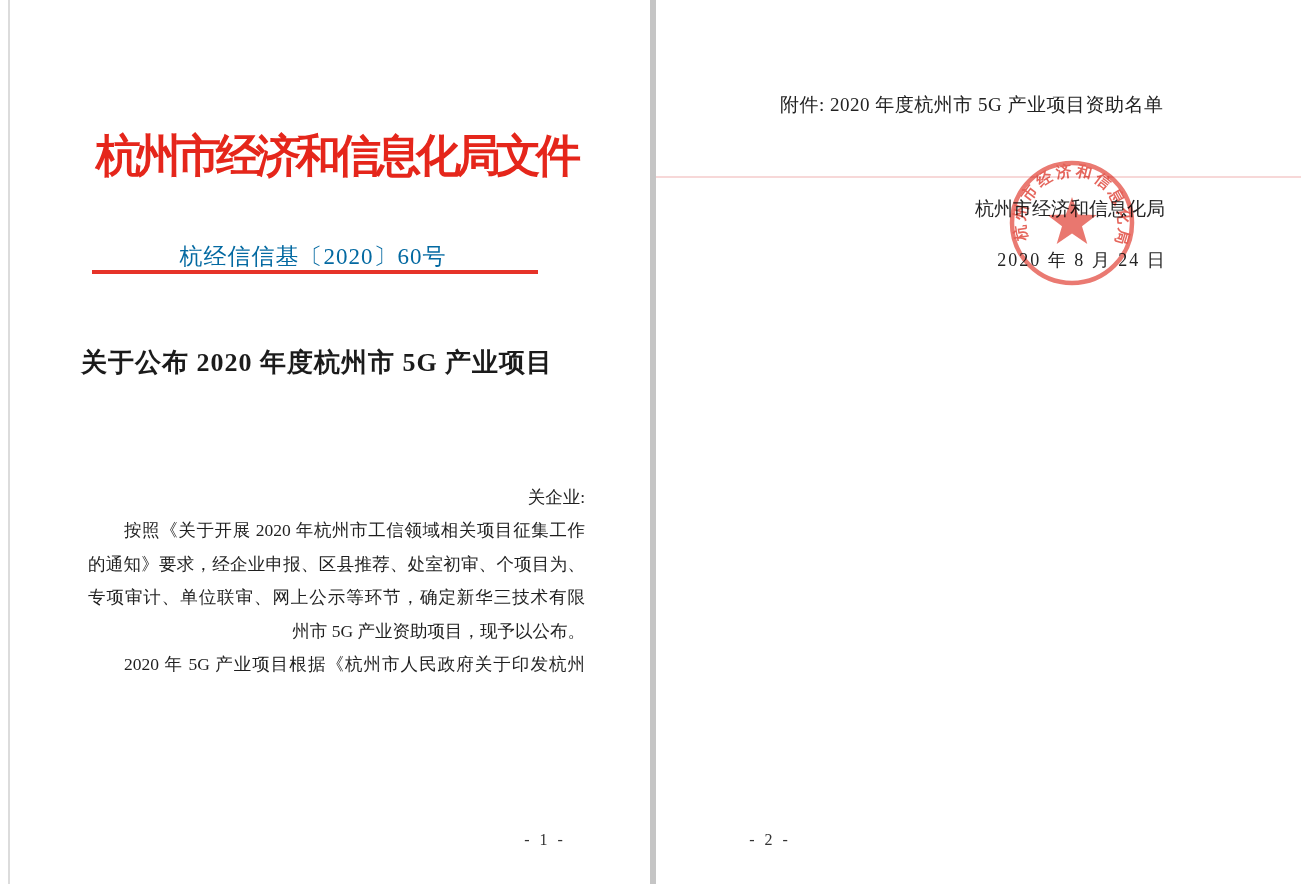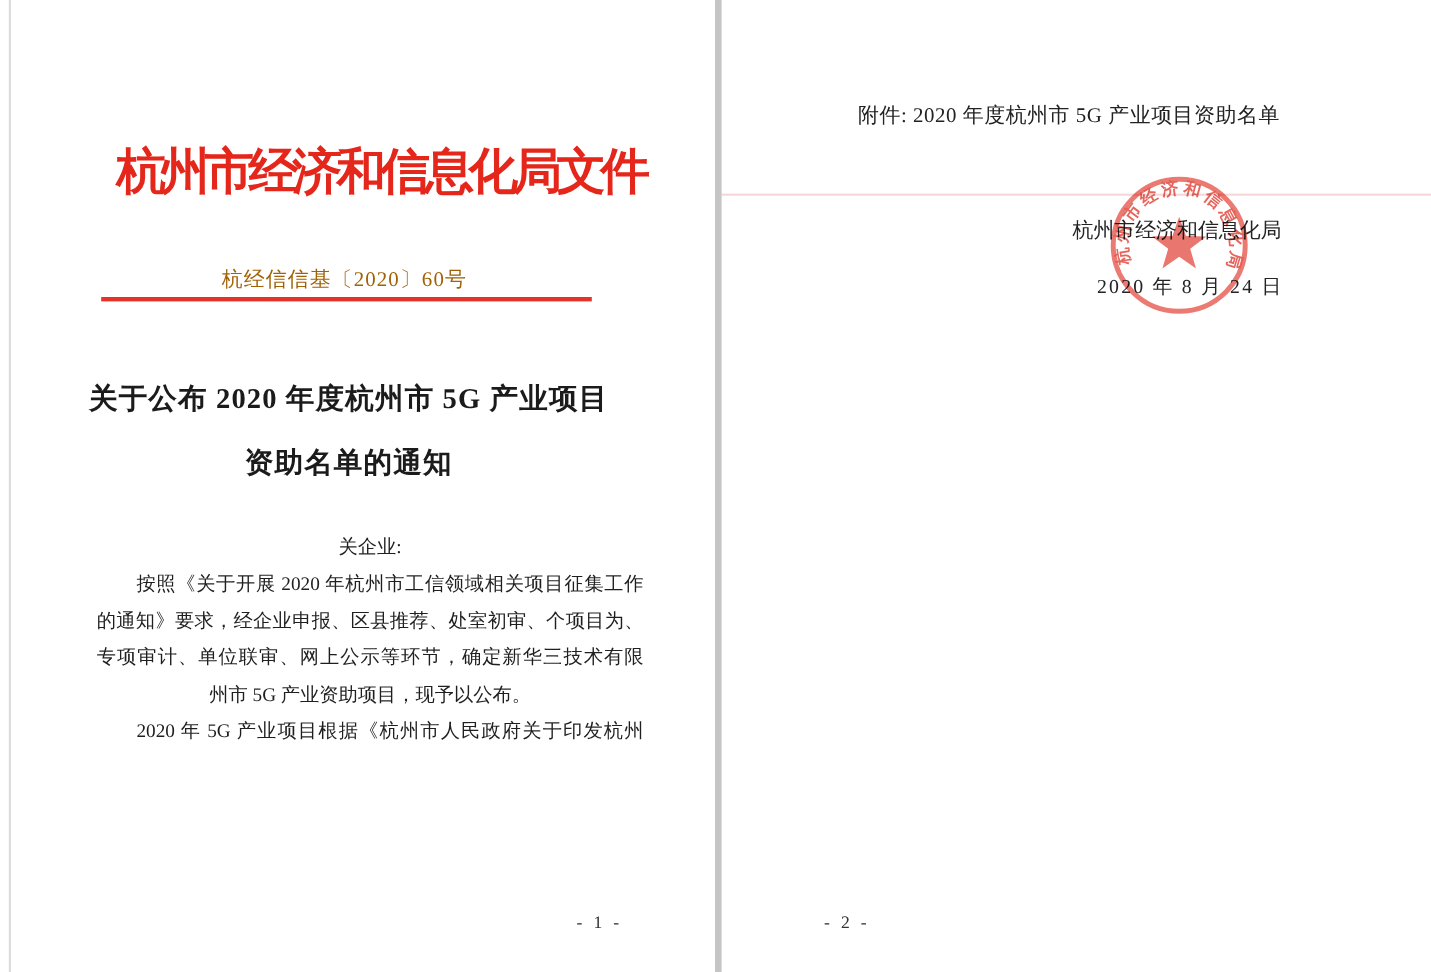--- a/index.html
+++ b/index.html
@@ -24,29 +24,29 @@
     background: #c5c5c5;
   }
 
   .page { position: absolute; top: 0; height: 884px; }
   .page-left  { left: 0;  width: 650px; }
   .page-right { left: 656px; width: 643px; }
 
   
   .letterhead {
     position: absolute; left: 86px; top: 126px; width: 500px;
-    text-align: right;
+    text-align: center;
     font-size: 45px; font-weight: bold; letter-spacing: -5px;
     color: #e5261b;
     white-space: nowrap;
   }
   .doc-number {
     position: absolute; left: 63px; top: 241px; width: 500px;
     text-align: center;
-    font-size: 19px; color: #a16207; letter-spacing: 1px;
+    font-size: 23px; color: #0369a1; letter-spacing: 1px;
     white-space: nowrap;
   }
   .red-rule {
     position: absolute; left: 92px; top: 270px; width: 446px; height: 4px;
     background: #e63329;
   }
   .doc-title {
     position: absolute; left: 67px; top: 348px; width: 500px;
     text-align: center; color: #1b1b1b;
   }
@@ -55,21 +55,21 @@
     line-height: 30px; white-space: nowrap;
   }
   .doc-title .title-line + .title-line { margin-top: 28px; }
 
   .body-text {
     position: absolute; left: 88px; top: 481px; width: 497px;
     font-size: 17.5px; color: #1f1f1f;
   }
   .body-line { line-height: 33.4px; height: 33.4px; overflow: visible; }
   .body-line.fill { text-align: justify; text-align-last: justify; }
-  .body-line.tail { text-align: center; }
+  .body-line.tail { text-align: right; }
   .body-line.indent { text-indent: 36px; }
 
   .page-num {
     position: absolute; top: 831px; width: 90px;
     text-align: center; font-size: 16px; color: #333; letter-spacing: 3px;
     white-space: nowrap;
   }
   .page-num.n1 { left: 500px; }
   .page-num.n2 { left: 69px; }
 
@@ -112,21 +112,20 @@
   <div class="page page-left">
 
     <div class="letterhead">杭州市经济和信息化局文件</div>
 
     <div class="doc-number">杭经信信基〔2020〕60号</div>
 
     <div class="red-rule"></div>
 
     <div class="doc-title">
       <div class="title-line">关于公布 2020 年度杭州市 5G 产业项目</div>
-      <div class="title-line">资助名单的通知</div>
     </div>
 
     <div class="body-text">
       <div class="body-line tail">关企业:</div>
       <div class="body-line fill indent">按照《关于开展 2020 年杭州市工信领域相关项目征集工作</div>
       <div class="body-line fill">的通知》要求，经企业申报、区县推荐、处室初审、个项目为、</div>
       <div class="body-line fill">专项审计、单位联审、网上公示等环节，确定新华三技术有限</div>
       <div class="body-line tail">州市 5G 产业资助项目，现予以公布。</div>
       <div class="body-line fill indent">2020 年 5G 产业项目根据《杭州市人民政府关于印发杭州</div>
     </div>

